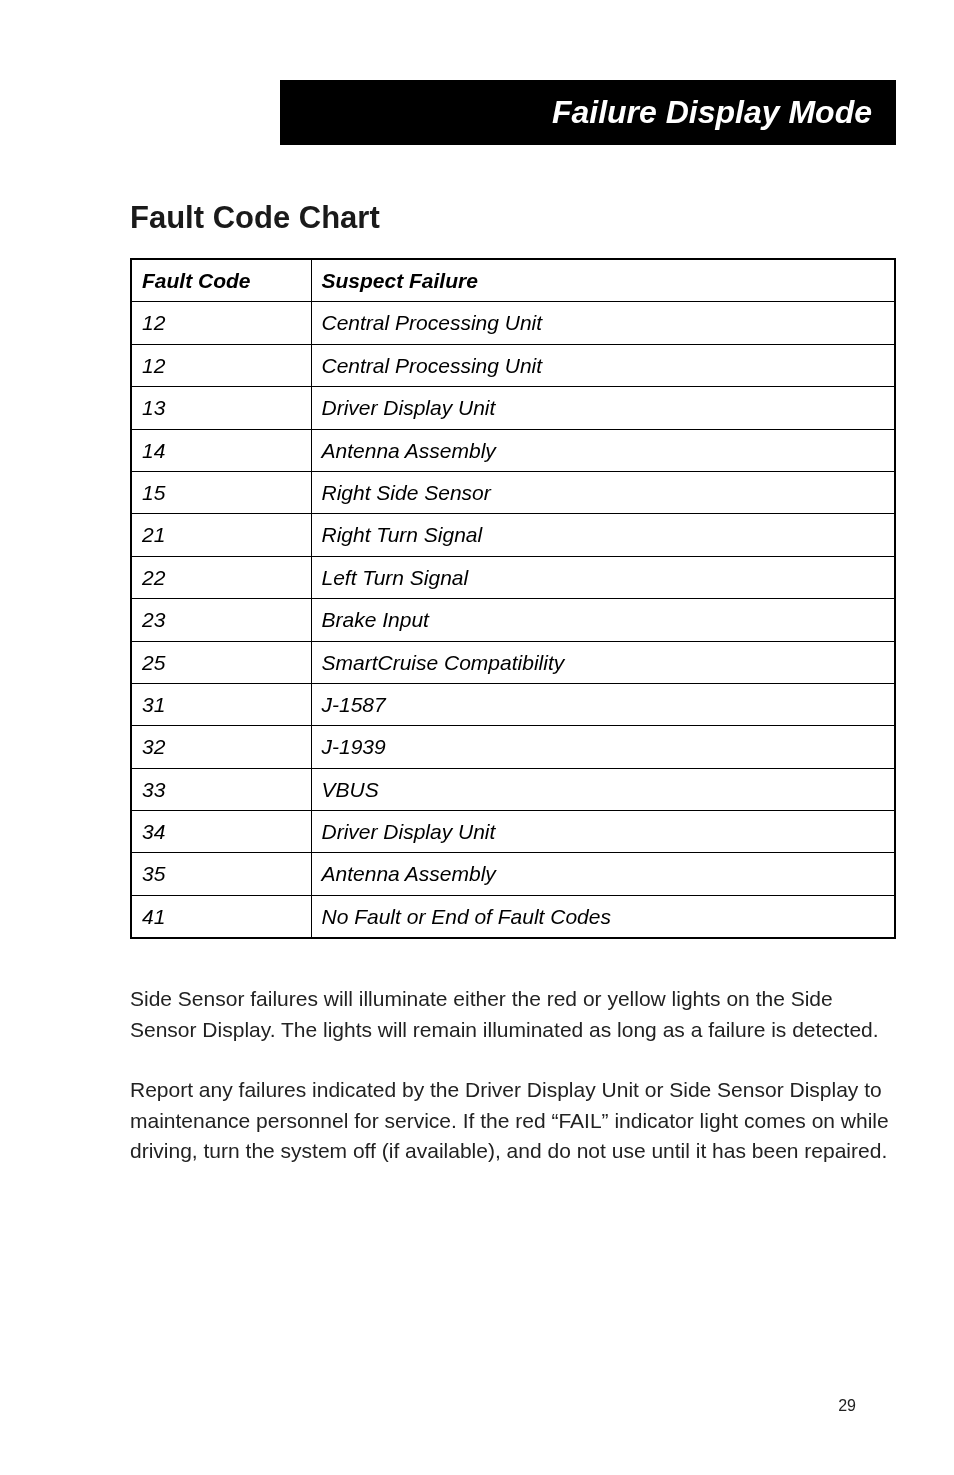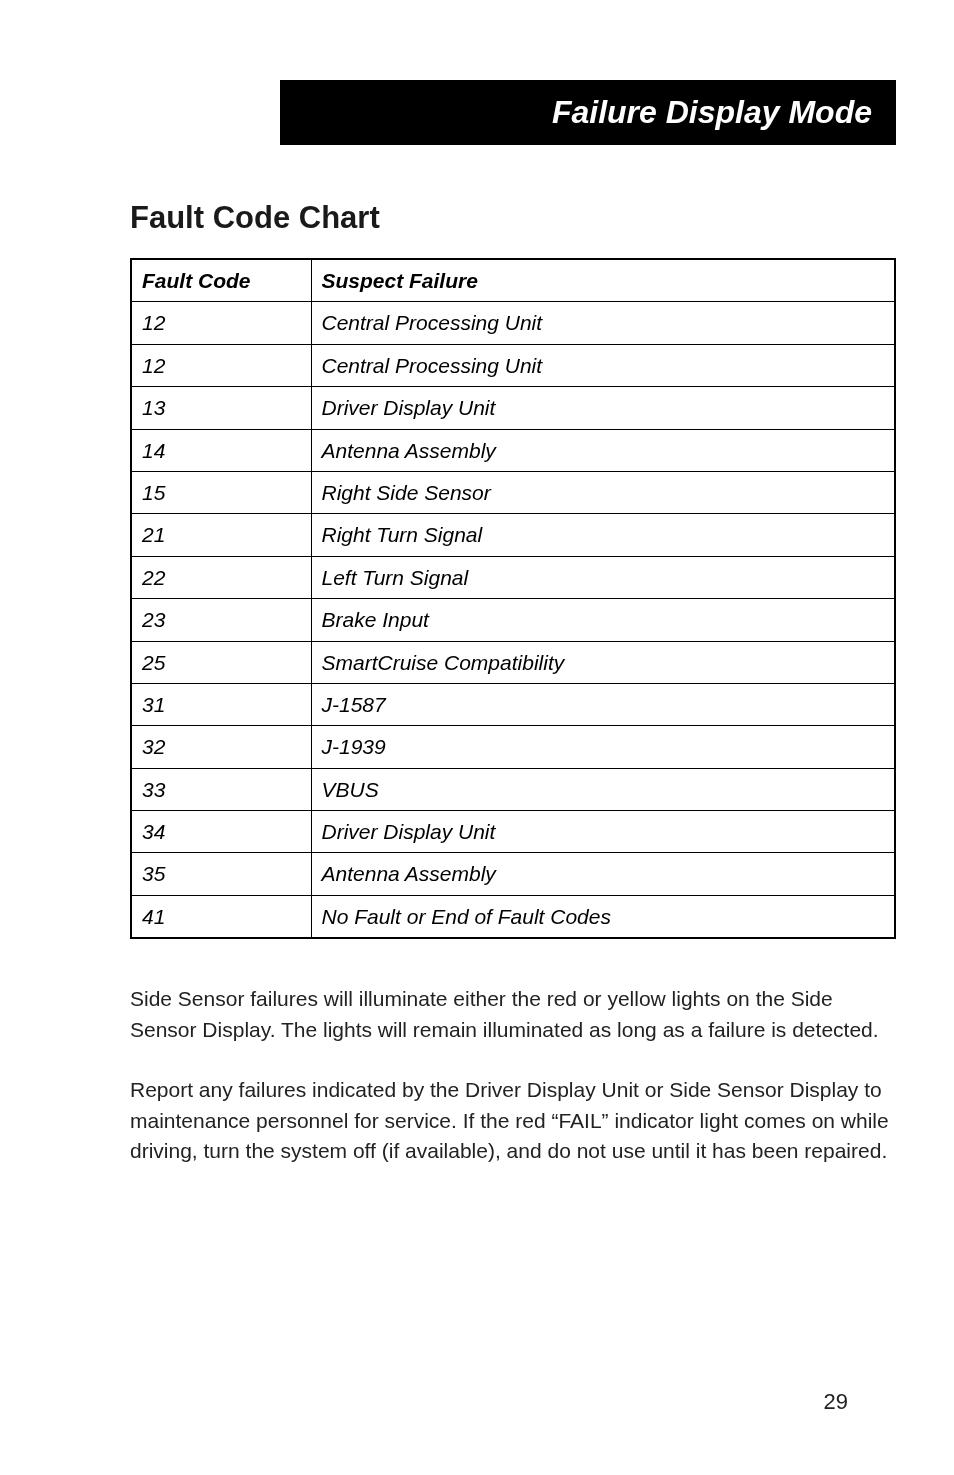--- a/index.html
+++ b/index.html
@@ -64,22 +64,22 @@
       font-size: 21px;
       line-height: 1.45;
       color: #222;
     }
     .body-text p {
       margin-bottom: 30px;
     }
     .page-number {
       position: absolute;
       bottom: 60px;
-      right: 106px;
-      font-size: 22px;
+      right: 98px;
+      font-size: 16px;
       color: #222;
       margin-top: 44px;
     }
     sup {
       font-size: 0.55em;
       vertical-align: super;
     }
   </style>
 </head>
 <body>

